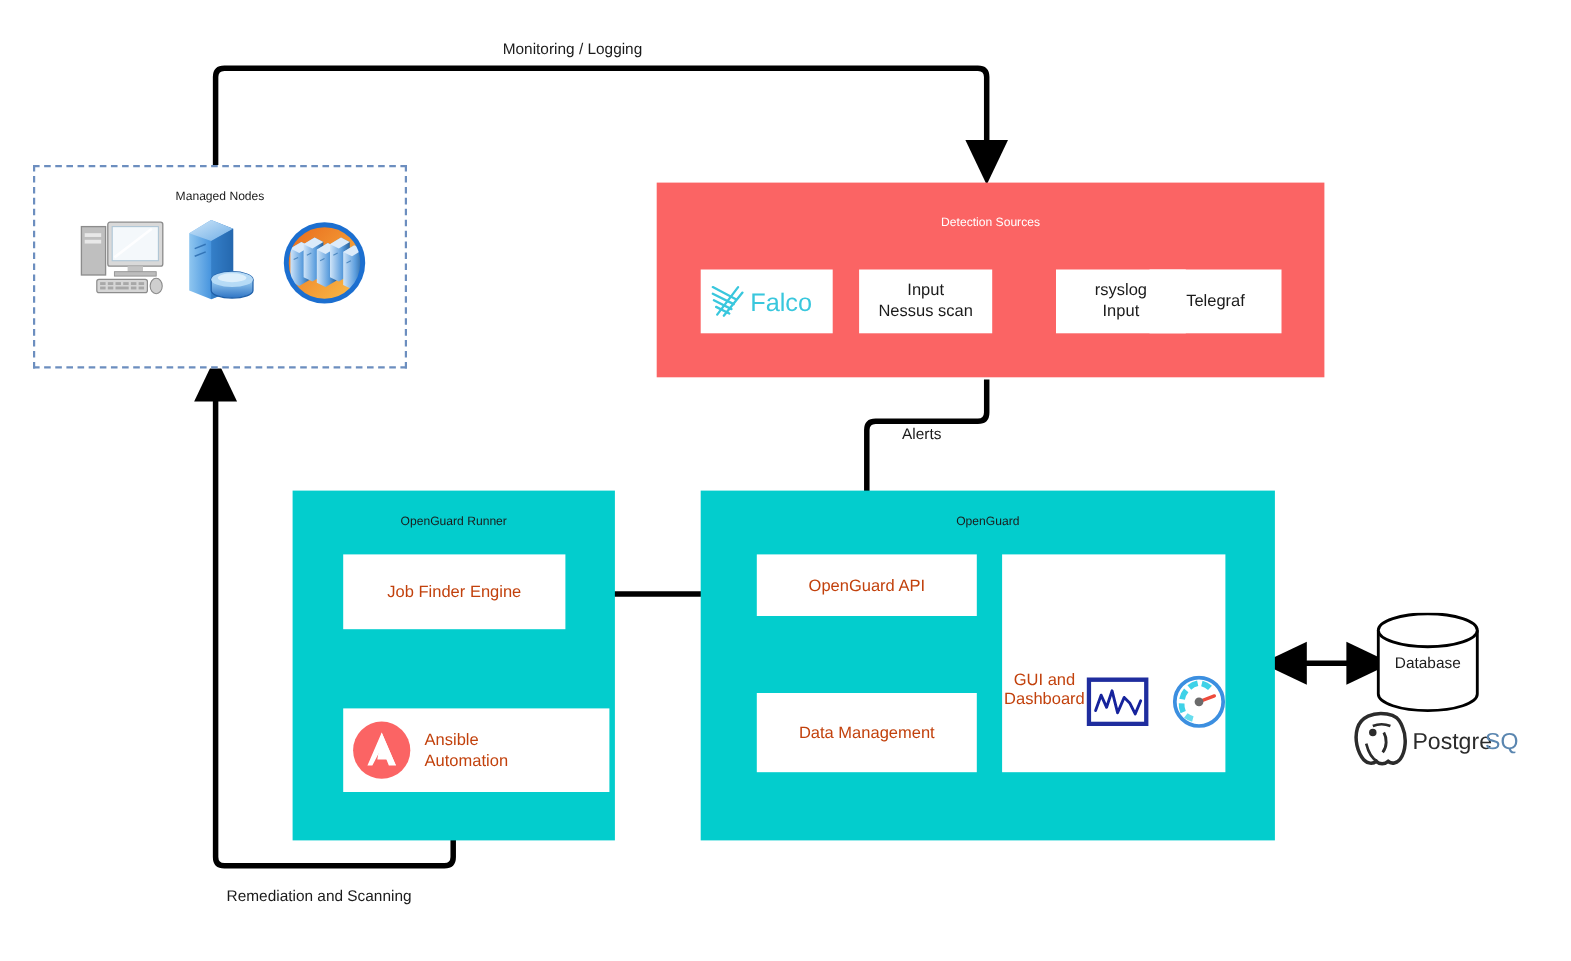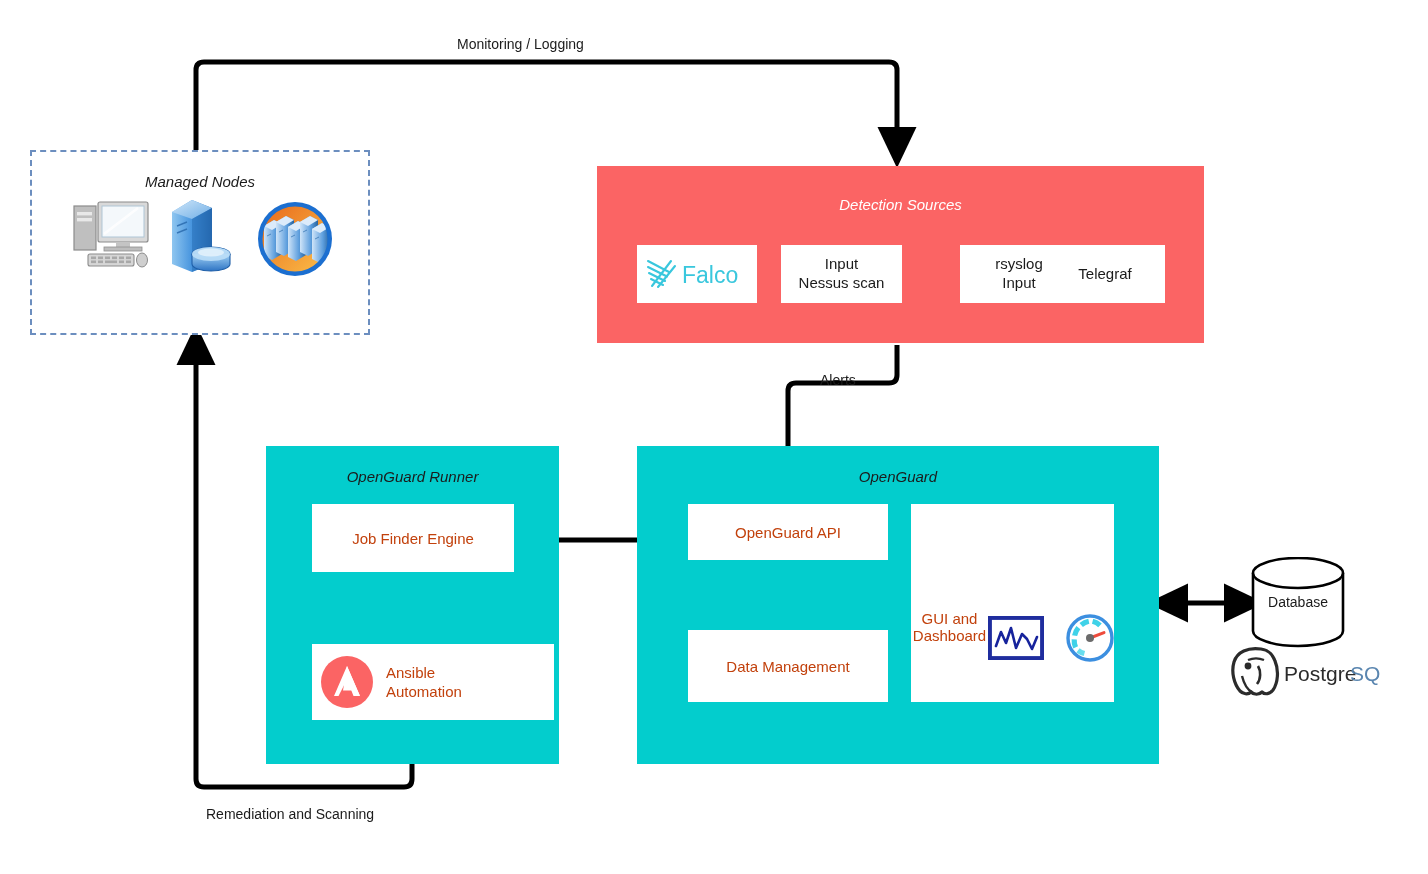--- a/index.html
+++ b/index.html
@@ -1,21 +1,21 @@
 <!DOCTYPE html>
 <html><head>
 <meta charset="utf-8">
 <style>
   html,body{margin:0;padding:0;background:#ffffff;}
   body{width:1428px;height:874px;position:relative;overflow:hidden;
        font-family:"Liberation Sans","DejaVu Sans",sans-serif;color:#1a1a1a;}
   #canvas{position:absolute;left:0;top:0;width:1428px;height:874px;}
   .abs{position:absolute;}
   .lbl{font-size:14px;color:#1b1b1b;white-space:nowrap;}
-  .panel-title{font-size:15px;white-space:nowrap;text-align:center;font-style:italic;}
+  .panel-title{font-size:11px;white-space:nowrap;text-align:center;}
 
   
   #managed-nodes{left:30px;top:150px;width:340px;height:185px;
       border:2px dashed #6C8EBF;box-sizing:border-box;background:#fff;}
   #managed-nodes-title{left:30px;top:173px;width:340px;text-align:center;}
 
   
   #detection-sources{left:597px;top:166px;width:607px;height:177px;background:#FB6464;}
   #detection-sources-title{left:597px;top:196px;width:607px;color:#ffffff;}
   .ds-box{background:#ffffff;height:58px;top:245px;display:flex;
@@ -58,21 +58,21 @@
   <path d="M412,706 L412,779 Q412,787 404,787 L204,787 Q196,787 196,779 L196,340" fill="none" stroke="#000" stroke-width="5" marker-end="url(#ah)"></path>
 
   <path d="M516,540 L684,540" fill="none" stroke="#000" stroke-width="5" marker-end="url(#ah)" marker-start="url(#ah-start)"></path>
 
   <path d="M412,572 L412,628" fill="none" stroke="#000" stroke-width="5" marker-end="url(#ah)" marker-start="url(#ah-start)"></path>
 
   <path d="M1163,603 L1249,603" fill="none" stroke="#000" stroke-width="5" marker-end="url(#ah)" marker-start="url(#ah-start)"></path>
 </svg>
 
 <div class="abs lbl" style="left:457px;top:36px;">Monitoring / Logging</div>
-<div class="abs lbl" style="left:820px;top:372px;">Alerts</div>
+<div class="abs lbl" style="left:820px;top:386px;">Alerts</div>
 <div class="abs lbl" style="left:206px;top:806px;">Remediation and Scanning</div>
 
 <div class="abs" id="managed-nodes"></div>
 <div class="abs lbl panel-title" id="managed-nodes-title">Managed Nodes</div>
 
 <svg class="icon-wrap" style="left:72px;top:200px;" width="84" height="74" viewBox="0 0 84 74" xmlns="http://www.w3.org/2000/svg">
   <rect x="2" y="6" width="22" height="44" fill="#BFBFBF" stroke="#8C8C8C" stroke-width="1.2"></rect>
   <rect x="5" y="12" width="15" height="3.4" fill="#E8E8E8"></rect>
   <rect x="5" y="18" width="15" height="3.4" fill="#E8E8E8"></rect>
   <rect x="26" y="2" width="50" height="40" rx="2" fill="#D9D9D9" stroke="#8C8C8C" stroke-width="1.2"></rect>

